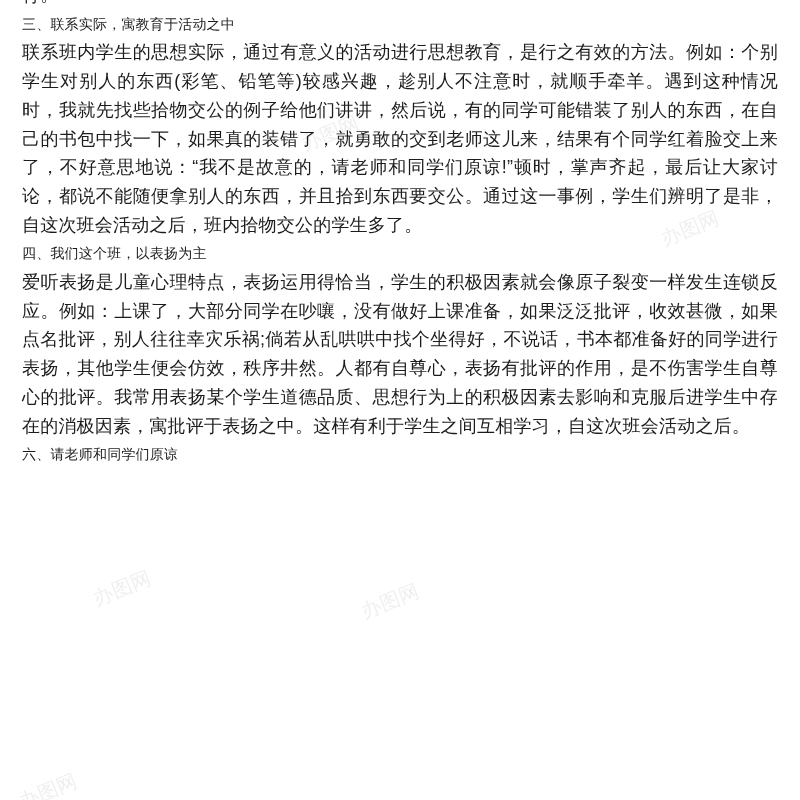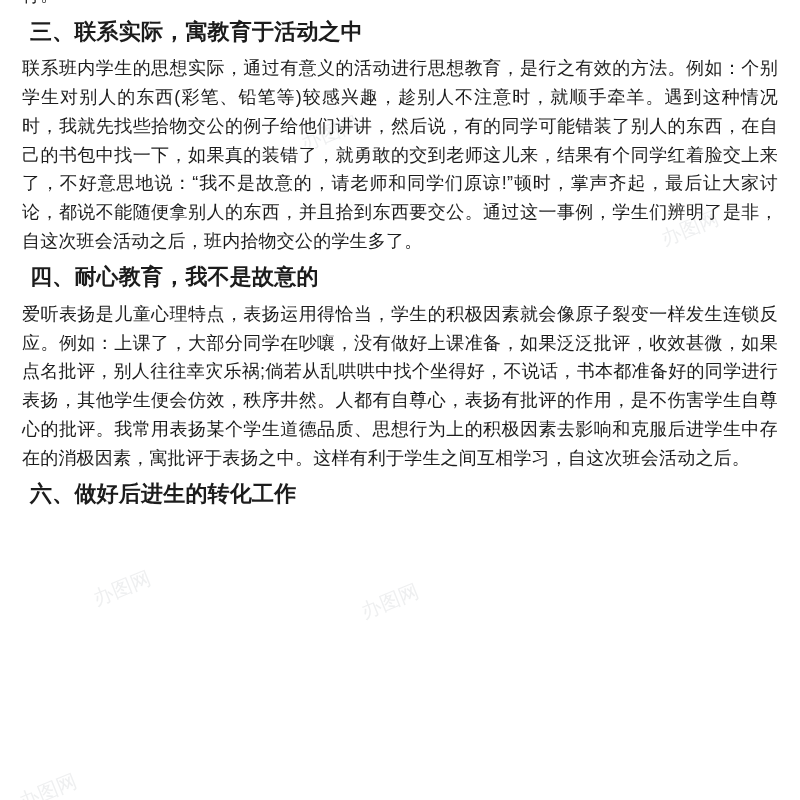--- a/index.html
+++ b/index.html
@@ -22,23 +22,23 @@
     padding: 0 22px;
     font-size: 18px;
     line-height: 28.7px;
     text-align: justify;
     letter-spacing: 0.2px;
   }
   .fragment-line {
     margin-top: -19px; 
   }
   .section-heading {
-    margin: 8px;
-    font-weight: bold;
-    font-size: 22px;
+    margin: 0;
+    font-weight: normal;
+    font-size: 14px;
   }
   .section-body {
     margin: 0;
   }
   .watermark-layer {
     position: absolute;
     inset: 0;
     z-index: 1;
     pointer-events: none;
   }
@@ -73,25 +73,25 @@
   <div class="content">
 
     <div class="fragment-line">育。</div>
 
     <div class="section">
       <h2 class="section-heading">三、联系实际，寓教育于活动之中</h2>
       <p class="section-body">联系班内学生的思想实际，通过有意义的活动进行思想教育，是行之有效的方法。例如：个别学生对别人的东西(彩笔、铅笔等)较感兴趣，趁别人不注意时，就顺手牵羊。遇到这种情况时，我就先找些拾物交公的例子给他们讲讲，然后说，有的同学可能错装了别人的东西，在自己的书包中找一下，如果真的装错了，就勇敢的交到老师这儿来，结果有个同学红着脸交上来了，不好意思地说：“我不是故意的，请老师和同学们原谅!”顿时，掌声齐起，最后让大家讨论，都说不能随便拿别人的东西，并且拾到东西要交公。通过这一事例，学生们辨明了是非，自这次班会活动之后，班内拾物交公的学生多了。</p>
     </div>
 
     <div class="section">
-      <h2 class="section-heading">四、耐心教育，我不是故意的</h2>
+      <h2 class="section-heading">四、我们这个班，以表扬为主</h2>
       <p class="section-body">爱听表扬是儿童心理特点，表扬运用得恰当，学生的积极因素就会像原子裂变一样发生连锁反应。例如：上课了，大部分同学在吵嚷，没有做好上课准备，如果泛泛批评，收效甚微，如果点名批评，别人往往幸灾乐祸;倘若从乱哄哄中找个坐得好，不说话，书本都准备好的同学进行表扬，其他学生便会仿效，秩序井然。人都有自尊心，表扬有批评的作用，是不伤害学生自尊心的批评。我常用表扬某个学生道德品质、思想行为上的积极因素去影响和克服后进学生中存在的消极因素，寓批评于表扬之中。这样有利于学生之间互相学习，自这次班会活动之后。</p>
     </div>
 
     <div class="section">
     </div>
 
     <div class="section">
-      <h2 class="section-heading">六、做好后进生的转化工作</h2>
+      <h2 class="section-heading">六、请老师和同学们原谅</h2>
     </div>
 
   </div>
 </div>
 
 </body></html>

